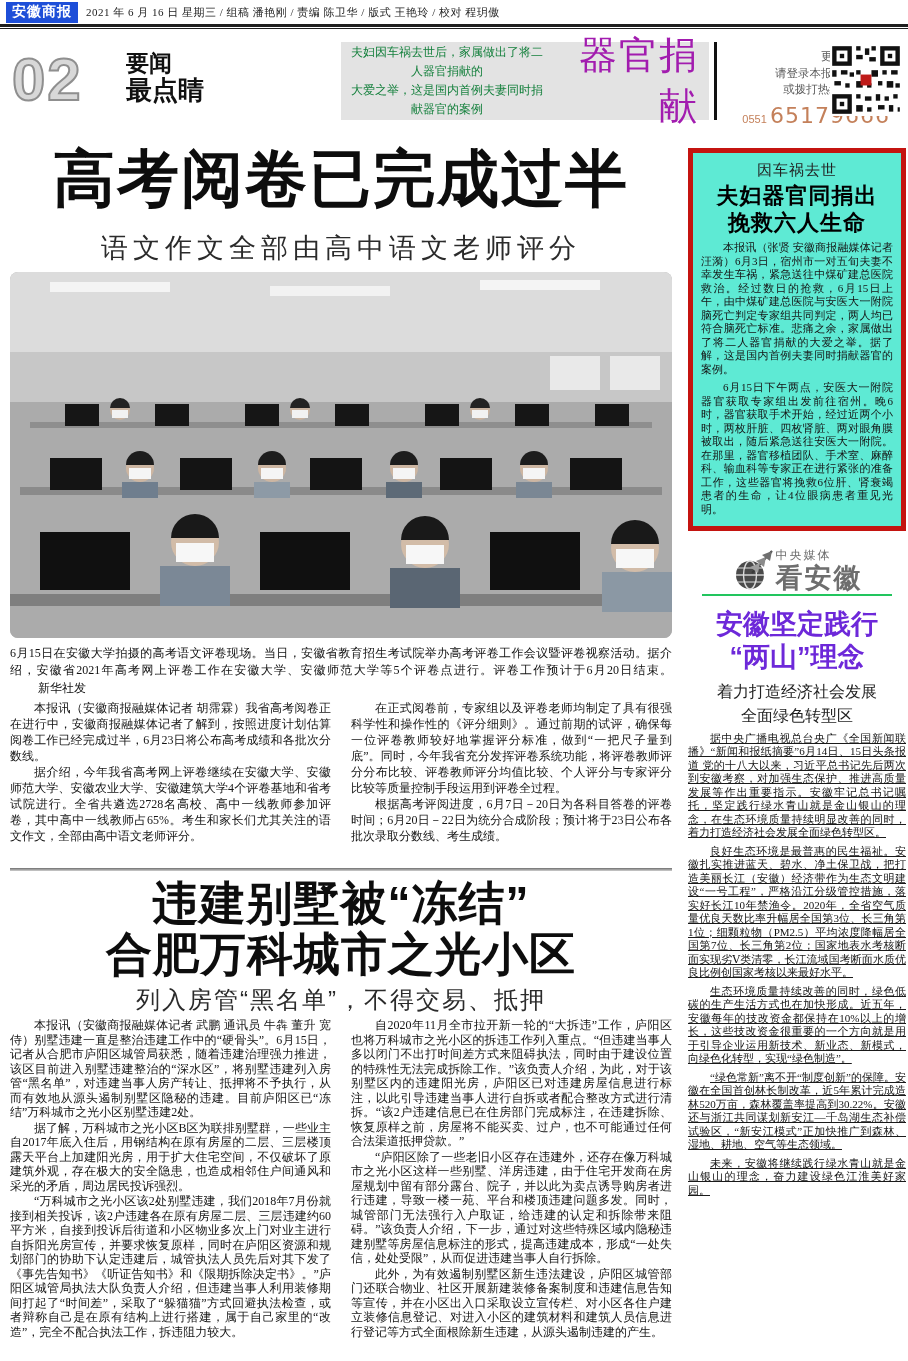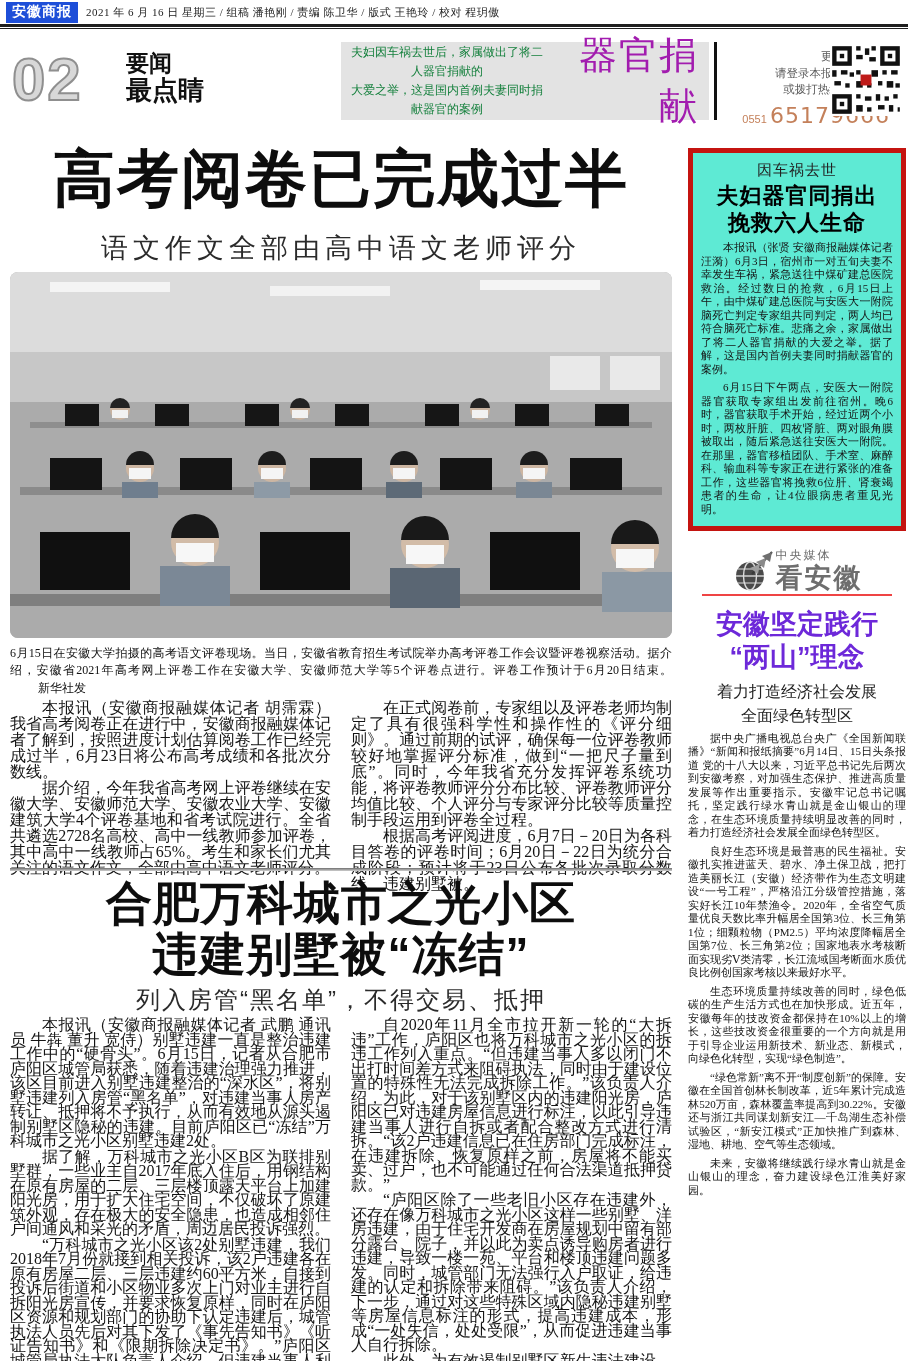--- a/index.html
+++ b/index.html
@@ -47,50 +47,50 @@
   .h1sub { position:absolute; top:230px; left:10px; width:662px; text-align:center;
     font-size:27px; color:#2b2b2b; letter-spacing:5px; font-weight:500; }
   .photo { position:absolute; top:272px; left:10px; width:662px; height:366px;
     border-radius:8px; overflow:hidden; background:#b5b5b5; }
   .caption { position:absolute; top:645px; left:10px; width:662px; font-size:12px;
     line-height:1.45; text-align:justify; color:#111; }
   .credit { display:inline-block; margin-left:28px; white-space:nowrap; }
   .cols { position:absolute; left:10px; width:662px; display:flex; gap:20px; }
   .cols-lead { top:700px; }
   .col { flex:1; }
-  .col p { font-size:16px; line-height:16px; text-align:justify; text-indent:2em; color:#141414; }
+  .col p { font-size:12px; line-height:16px; text-align:justify; text-indent:2em; color:#141414; }
 
   .rule-mid { position:absolute; top:868px; left:10px; width:662px; height:3px;
     background:linear-gradient(#6f6f6f,#cfcfcf); }
 
   
   .h2 { position:absolute; top:878px; left:10px; width:662px; text-align:center;
     font-size:46px; font-weight:900; letter-spacing:1px; color:#0d0d0d; line-height:51px; }
   .h2sub { position:absolute; top:984px; left:10px; width:662px; text-align:center;
     font-size:24px; color:#2b2b2b; letter-spacing:2px; font-weight:500; }
   .cols-wanke { top:1018px; }
   .cols-wanke .col p { line-height:14.5px; margin-bottom:1px; }
 
   
   .sidebar { position:absolute; left:688px; top:148px; width:218px; }
   .red-box { border:5px solid #c41410; padding:8px 8px 10px; background:#5eead4; }
   .kicker { text-align:center; font-size:15px; color:#222; margin-bottom:2px; letter-spacing:1px; }
   .red-box h3 { text-align:center; font-size:22px; font-weight:900; line-height:27px;
     color:#000; letter-spacing:1px; }
   .side-p { font-size:11px; line-height:13.5px; text-align:justify; text-indent:2em;
     color:#141414; margin-top:5px; }
-  .cm-logo { margin:16px auto 0; width:190px; display:flex; align-items:flex-end;
-    justify-content:center; gap:0; border-bottom:2px solid #ef4444; padding-bottom:2px; }
+  .cm-logo { margin:16px auto 0; width:190px; display:flex; 
+    justify-content:center; gap:0; border-bottom:2px solid #22c55e; padding-bottom:2px; }
   .cm-text { text-align:left; color:#6e6e6e; }
   .cm-top { font-size:12px; letter-spacing:2px; }
   .cm-main { font-size:27px; font-weight:bold; letter-spacing:2px; line-height:1.05; }
   .green-h { margin-top:12px; text-align:center; font-size:27px; font-weight:900;
     line-height:33px; color:#6d28d9; }
   .green-sub { margin-top:6px; text-align:center; font-size:16px; color:#222; line-height:1.45; }
-  .green-body { margin-top:2px; }
+  .green-body { margin-top:2px;text-decoration:underline; }
 </style>
 </head>
 <body>
 
 <div id="page">
 
   <div class="masthead">
     <span class="paper-logo sans">安徽商报</span>
     <span class="dateline">2021 年 6 月 16 日 星期三 / 组稿 潘艳刚 / 责编 陈卫华 / 版式 王艳玲 / 校对 程玥傲</span>
   </div>
@@ -280,29 +280,29 @@
     <span class="credit">新华社发</span>
   </div>
 
   <div class="cols cols-lead">
     <div class="col">
       <p>本报讯（安徽商报融媒体记者 胡霈霖）我省高考阅卷正在进行中，安徽商报融媒体记者了解到，按照进度计划估算阅卷工作已经完成过半，6月23日将公布高考成绩和各批次分数线。</p>
       <p>据介绍，今年我省高考网上评卷继续在安徽大学、安徽师范大学、安徽农业大学、安徽建筑大学4个评卷基地和省考试院进行。全省共遴选2728名高校、高中一线教师参加评卷，其中高中一线教师占65%。考生和家长们尤其关注的语文作文，全部由高中语文老师评分。</p>
     </div>
     <div class="col">
       <p>在正式阅卷前，专家组以及评卷老师均制定了具有很强科学性和操作性的《评分细则》。通过前期的试评，确保每一位评卷教师较好地掌握评分标准，做到“一把尺子量到底”。同时，今年我省充分发挥评卷系统功能，将评卷教师评分分布比较、评卷教师评分均值比较、个人评分与专家评分比较等质量控制手段运用到评卷全过程。</p>
-      <p>根据高考评阅进度，6月7日－20日为各科目答卷的评卷时间；6月20日－22日为统分合成阶段；预计将于23日公布各批次录取分数线、违建别墅被。</p>
+      <p>根据高考评阅进度，6月7日－20日为各科目答卷的评卷时间；6月20日－22日为统分合成阶段；预计将于23日公布各批次录取分数线、考生成绩。</p>
     </div>
   </div>
 
   <div class="rule-mid"></div>
 
   <div class="h2 sans">
+    <div>违建别墅被“冻结”</div>
     <div>合肥万科城市之光小区</div>
-    <div>违建别墅被“冻结”</div>
   </div>
   <div class="h2sub sans">列入房管“黑名单”，不得交易、抵押</div>
 
   <div class="cols cols-wanke">
     <div class="col">
       <p>本报讯（安徽商报融媒体记者 武鹏 通讯员 牛犇 董升 宽侍）别墅违建一直是整治违建工作中的“硬骨头”。6月15日，记者从合肥市庐阳区城管局获悉，随着违建治理强力推进，该区目前进入别墅违建整治的“深水区”，将别墅违建列入房管“黑名单”，对违建当事人房产转让、抵押将不予执行，从而有效地从源头遏制别墅区隐秘的违建。目前庐阳区已“冻结”万科城市之光小区别墅违建2处。</p>
       <p>据了解，万科城市之光小区B区为联排别墅群，一些业主自2017年底入住后，用钢结构在原有房屋的二层、三层楼顶露天平台上加建阳光房，用于扩大住宅空间，不仅破坏了原建筑外观，存在极大的安全隐患，也造成相邻住户间通风和采光的矛盾，周边居民投诉强烈。</p>
       <p>“万科城市之光小区该2处别墅违建，我们2018年7月份就接到相关投诉，该2户违建各在原有房屋二层、三层违建约60平方米，自接到投诉后街道和小区物业多次上门对业主进行自拆阳光房宣传，并要求恢复原样，同时在庐阳区资源和规划部门的协助下认定违建后，城管执法人员先后对其下发了《事先告知书》《听证告知书》和《限期拆除决定书》。”庐阳区城管局执法大队负责人介绍，但违建当事人利用装修期间打起了“时间差”，采取了“躲猫猫”方式回避执法检查，或者辩称自己是在原有结构上进行搭建，属于自己家里的“改造”，完全不配合执法工作，拆违阻力较大。</p>
     </div>
     <div class="col">

